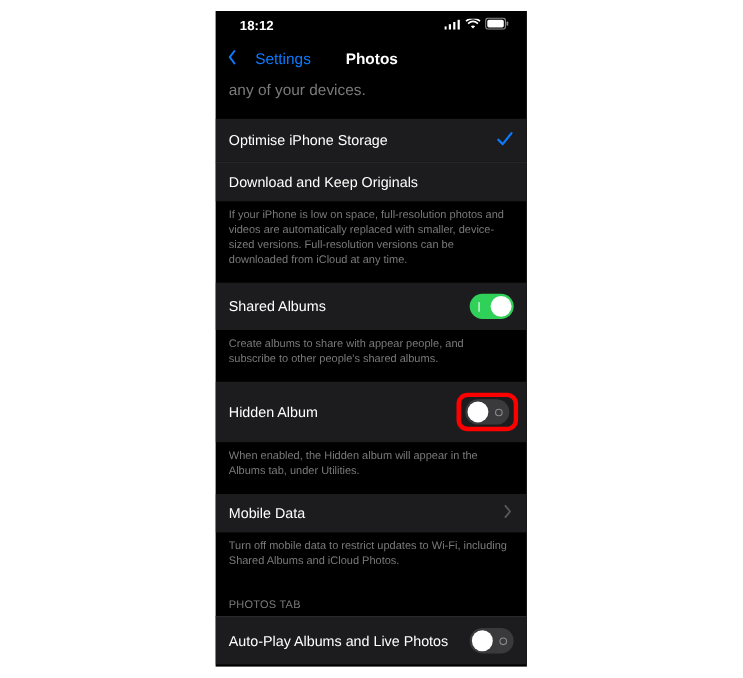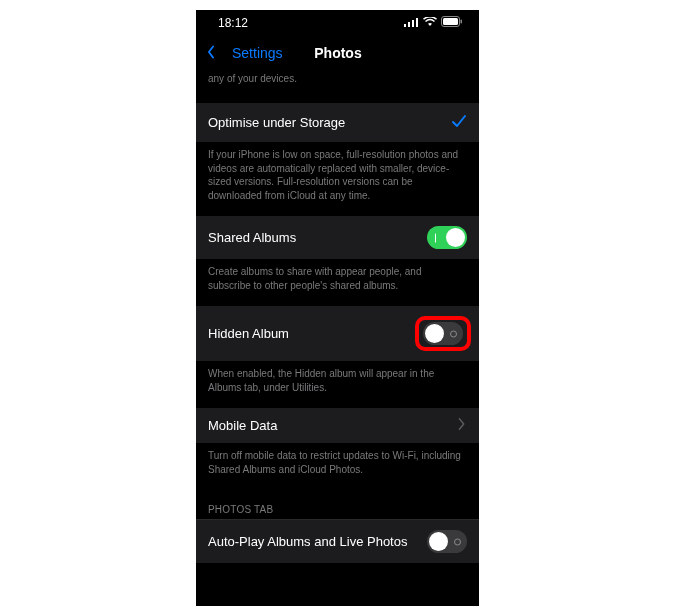--- a/index.html
+++ b/index.html
@@ -19,21 +19,21 @@
     overflow: hidden;
     position: relative;
   }
   .status-bar {
     height: 26px;
     display: flex;
     justify-content: space-between;
     align-items: center;
     padding: 0 16px 0 22px;
     font-size: 12px;
-    font-weight: 400;
+    font-weight: 700;
   }
   .status-right { display: flex; align-items: center; gap: 4px; }
   .nav-bar {
     height: 34px;
     display: flex;
     align-items: center;
     padding: 0 8px;
     position: relative;
   }
   .back {
@@ -51,21 +51,21 @@
     font-weight: 600;
     font-size: 14px;
     pointer-events: none;
   }
   .content {
     height: calc(100% - 60px);
     overflow: hidden;
   }
   .truncated-footer {
     color: #7a7a7c;
-    font-size: 10px;
+    font-size: 14px;
     padding: 2px 12px 8px 12px;
     line-height: 1.3;
   }
   .group { margin-top: 10px; }
   .group-header {
     color: #7a7a7c;
     font-size: 10px;
     padding: 14px 12px 4px 12px;
     text-transform: uppercase;
     letter-spacing: .2px;
@@ -179,26 +179,29 @@
     </div>
     <div class="nav-title">Photos</div>
   </div>
 
   <div class="content">
 
     <div class="truncated-footer">any of your devices.</div>
 
     <div class="group">
       <div class="row">
-        <span class="row-label">Optimise under Storage</span>
+        <span class="row-label">Optimise iPhone Storage</span>
         <span>
           <svg class="check" viewBox="0 0 16 16">
               <polyline points="2,9 6,13 14,3" stroke="currentColor" stroke-width="2" fill="none" stroke-linecap="round" stroke-linejoin="round"></polyline>
             </svg>
         </span>
+      </div>
+      <div class="row">
+        <span class="row-label">Download and Keep Originals</span>
       </div>
       <div class="footer-text">If your iPhone is low on space, full-resolution photos and videos are automatically replaced with smaller, device-sized versions. Full-resolution versions can be downloaded from iCloud at any time.</div>
     </div>
 
     <div class="group">
       <div class="row">
         <span class="row-label">Shared Albums</span>
         <label class="switch">
           <input type="checkbox" checked="" style="">
           <span class="slider"></span>

